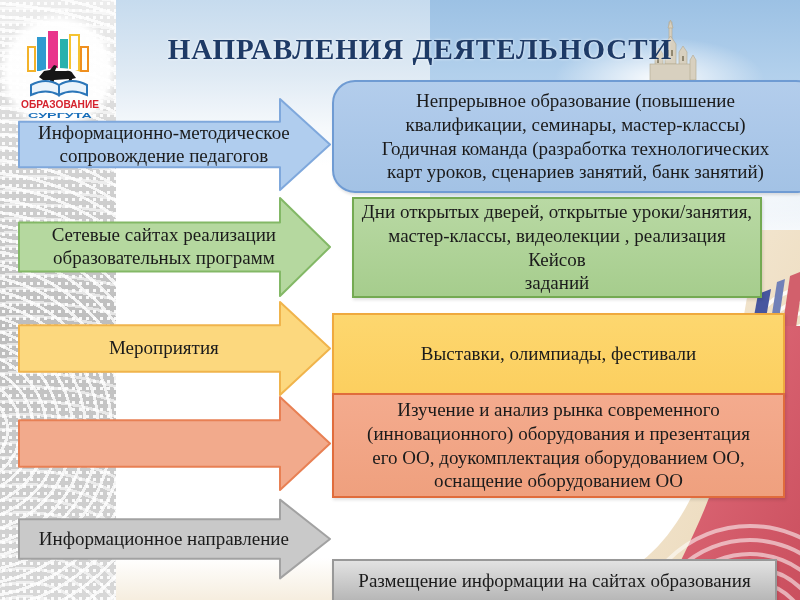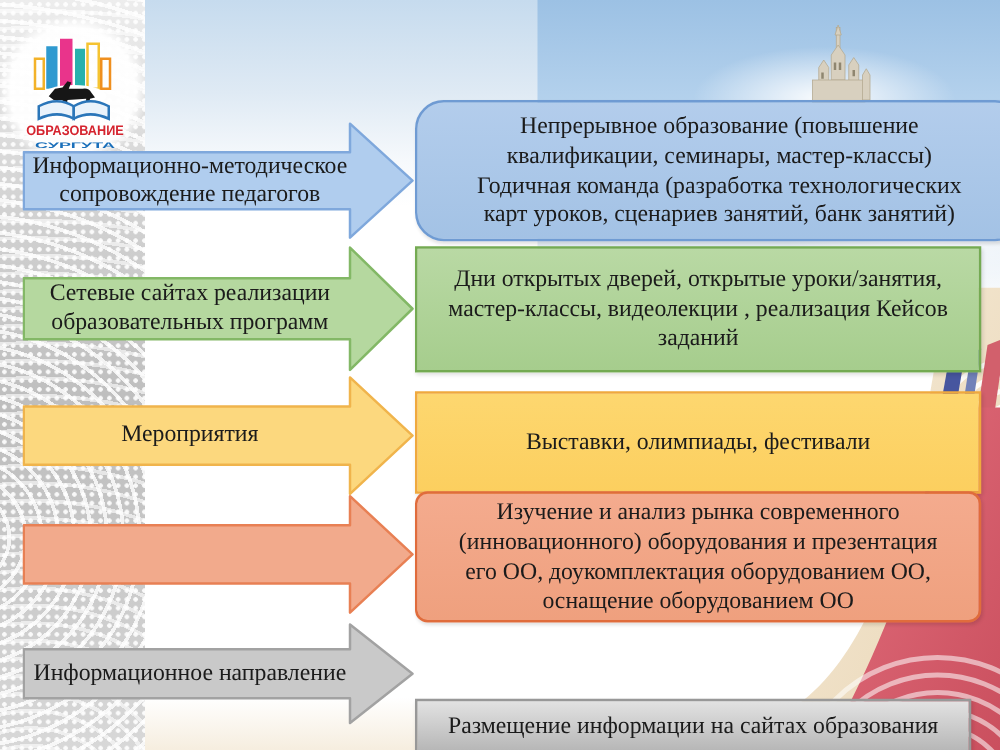--- a/index.html
+++ b/index.html
@@ -42,30 +42,30 @@
     position:absolute;left:130px;top:33px;width:580px;z-index:2;
     text-align:center;font-size:29px;font-weight:bold;letter-spacing:1px;
     color:#1e3a66;text-shadow:0 0 3px rgba(255,255,255,.9);
   }
   
   .arrow{position:absolute;left:18px;width:314px;z-index:2;}
   .arrow svg{position:absolute;left:0;top:0;width:100%;height:100%;}
   .arrow-label{
     position:absolute;left:2px;top:25%;width:84%;height:50%;
     display:flex;align-items:center;justify-content:center;text-align:center;
-    font-size:19px;line-height:1.2;white-space:pre-line;
+    font-size:19px;line-height:1.2;white-space:pre-line;padding-left:12px;
   }
   .content-box{
     position:absolute;left:332px;z-index:2;border:2px solid #888;box-sizing:border-box;
     display:flex;align-items:center;justify-content:center;text-align:center;
     font-size:19px;line-height:1.24;white-space:pre-line;padding:2px 6px;
     box-shadow:1px 2px 3px rgba(0,0,0,.12);
   }
   .arrow-1{top:97px;height:95px;}  .box-1{top:80px;height:113px;width:487px;border-radius:23px;}
-  .arrow-2{top:196px;height:102px;} .box-2{top:197px;height:101px;width:453px;}
+  .arrow-2{top:196px;height:102px;} .box-2{top:197px;height:101px;width:410px;margin-left:20px;}
   .arrow-3{top:300px;height:97px;}  .box-3{top:313px;height:82px;width:453px;}
   .arrow-4{top:395px;height:97px;}  .box-4{top:393px;height:105px;width:453px;}
   .arrow-5{top:498px;height:82px;font-family:Liberation Serif, serif;}  .box-5{top:519px;height:43px;width:445px;margin-top:40px;}
 </style>
 </head>
 <body>
 
 <div class="slide">
 
   <div class="bg-left"></div>
@@ -146,20 +146,21 @@
       <path fill="#161616" d="M26,52 l5,-6 6,-1 4,-5 3,1 -2,5 11,0 q5,-1 7,3 l3,4 -4,1 -1,6 -3,0 1,-6 -15,1 -1,6 -3,0 0,-6 -7,0 z"></path>
       <g stroke="#2b76b9" stroke-width="2" fill="#eaf3fb">
         <path d="M18,60 Q33,52 46,60 L46,70 Q33,63 18,70 Z"></path>
         <path d="M74,60 Q59,52 46,60 L46,70 Q59,63 74,70 Z"></path>
       </g>
       <text x="47" y="83" text-anchor="middle" font-family="Liberation Sans, sans-serif" font-size="11" font-weight="bold" fill="#d5232e" textLength="78" lengthAdjust="spacingAndGlyphs">ОБРАЗОВАНИЕ</text>
       <text x="47" y="93" text-anchor="middle" font-family="Liberation Sans, sans-serif" font-size="6.5" font-weight="bold" fill="#1a6fba" textLength="64" lengthAdjust="spacingAndGlyphs">СУРГУТА</text>
     </svg>
   </div>
 
+  <div class="title">НАПРАВЛЕНИЯ ДЕЯТЕЛЬНОСТИ</div>
 
   <div>
     <div class="arrow arrow-1">
       <svg viewBox="0 0 314 100" preserveAspectRatio="none">
         <polygon class="arrow-poly" points="1,26 262,26 262,2 312,50 262,98 262,74 1,74" stroke-width="2" stroke-linejoin="round" vector-effect="non-scaling-stroke" fill="#b0cdee" stroke="#7fa8dc"></polygon>
       </svg>
       <div class="arrow-label">Информационно-методическое
 сопровождение педагогов</div>
     </div>
     <div class="content-box box-1" style="background: linear-gradient(rgb(179, 205, 236), rgb(163, 194, 229)); border-color: rgb(111, 155, 211);">Непрерывное образование (повышение
@@ -190,21 +191,21 @@
     </div>
     <div class="content-box box-3" style="background: linear-gradient(rgb(253, 215, 111), rgb(252, 207, 95)); border-color: rgb(239, 169, 62);">Выставки, олимпиады, фестивали</div>
   </div>
 
   <div>
     <div class="arrow arrow-4">
       <svg viewBox="0 0 314 100" preserveAspectRatio="none">
         <polygon class="arrow-poly" points="1,26 262,26 262,2 312,50 262,98 262,74 1,74" stroke-width="2" stroke-linejoin="round" vector-effect="non-scaling-stroke" fill="#f2aa8c" stroke="#e88054"></polygon>
       </svg>
     </div>
-    <div class="content-box box-4" style="background: linear-gradient(rgb(244, 171, 142), rgb(239, 160, 126)); border-color: rgb(224, 108, 60); border-radius: 10px;">Изучение и анализ рынка современного
+    <div class="content-box box-4" style="background: linear-gradient(rgb(244, 171, 142), rgb(239, 160, 126)); border-color: rgb(224, 108, 60);">Изучение и анализ рынка современного
 (инновационного) оборудования и презентация
 его ОО, доукомплектация оборудованием ОО,
 оснащение оборудованием ОО</div>
   </div>
 
   <div>
     <div class="arrow arrow-5">
       <svg viewBox="0 0 314 100" preserveAspectRatio="none">
         <polygon class="arrow-poly" points="1,26 262,26 262,2 312,50 262,98 262,74 1,74" stroke-width="2" stroke-linejoin="round" vector-effect="non-scaling-stroke" fill="#c9c9c9" stroke="#a2a2a2"></polygon>
       </svg>

